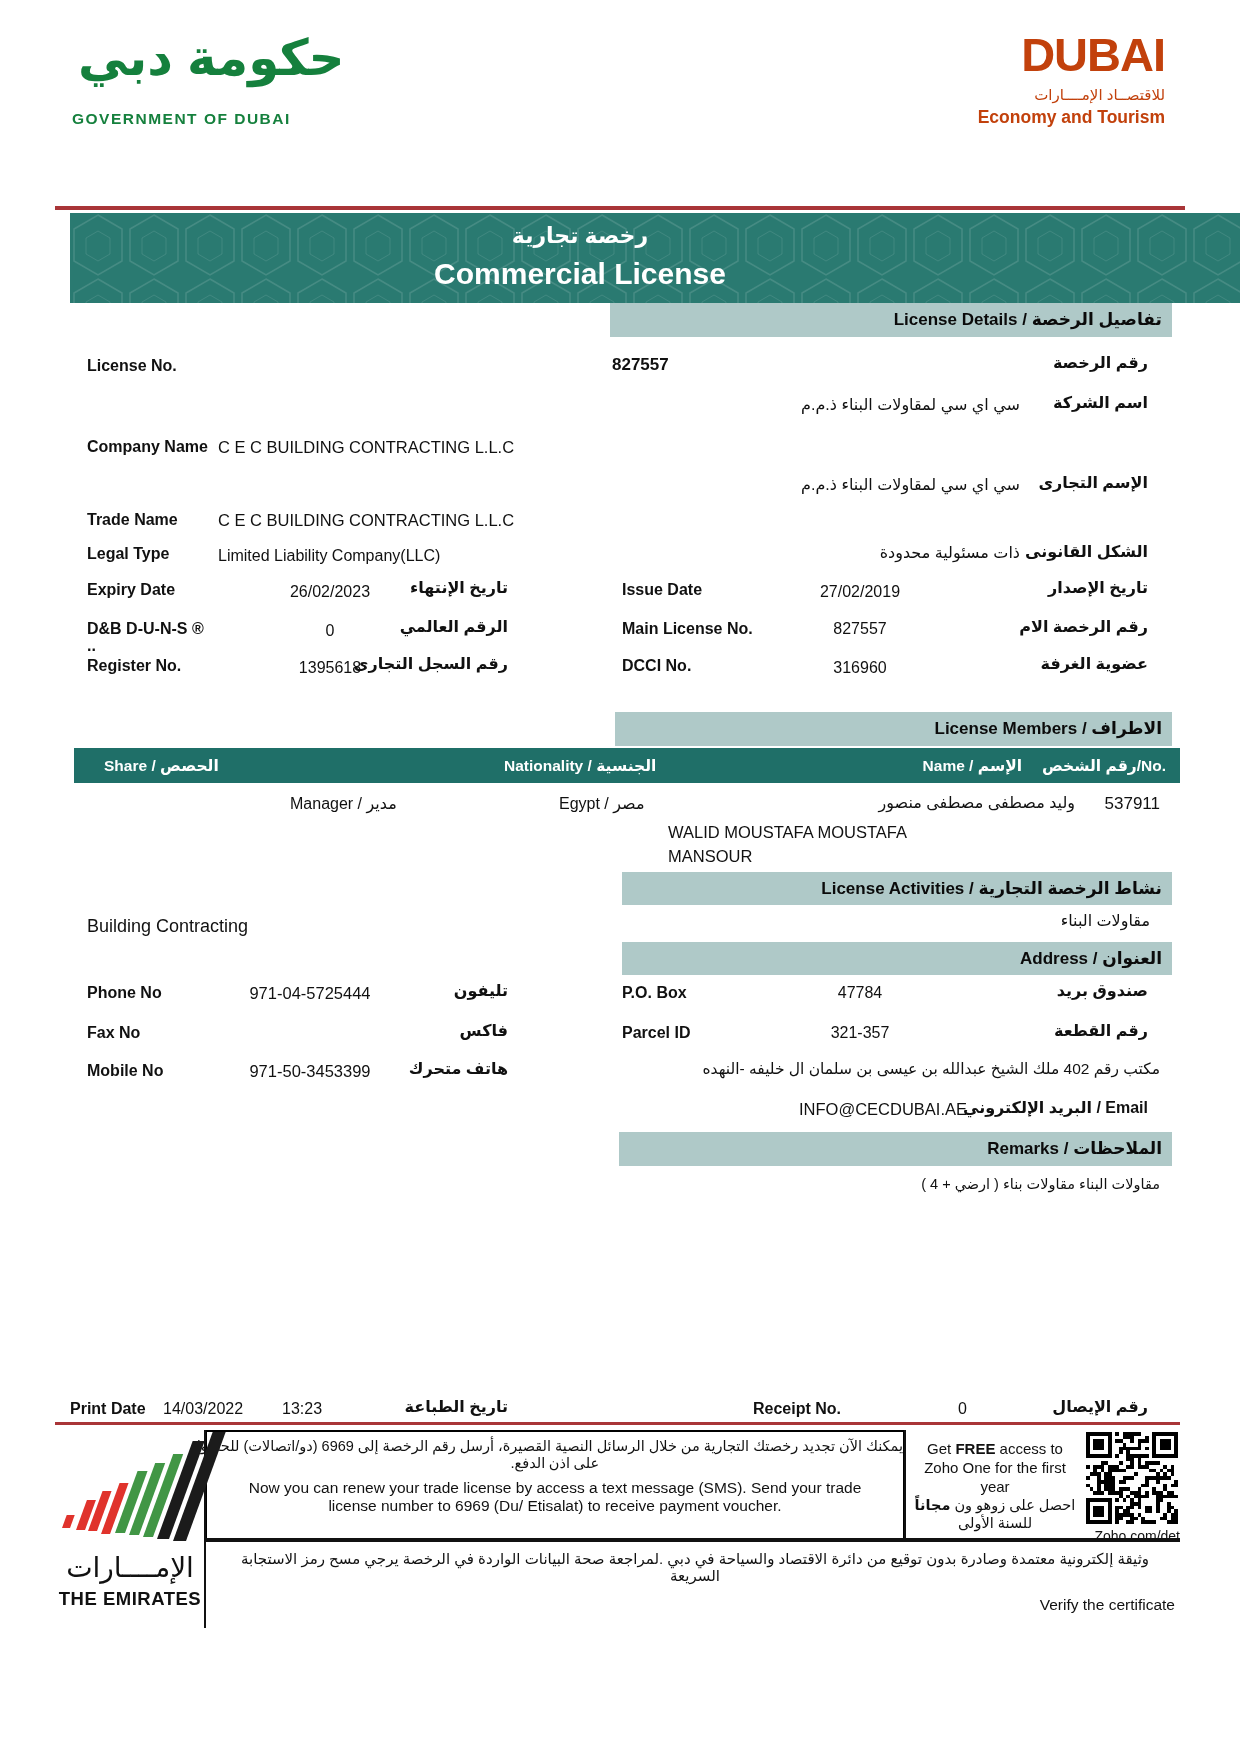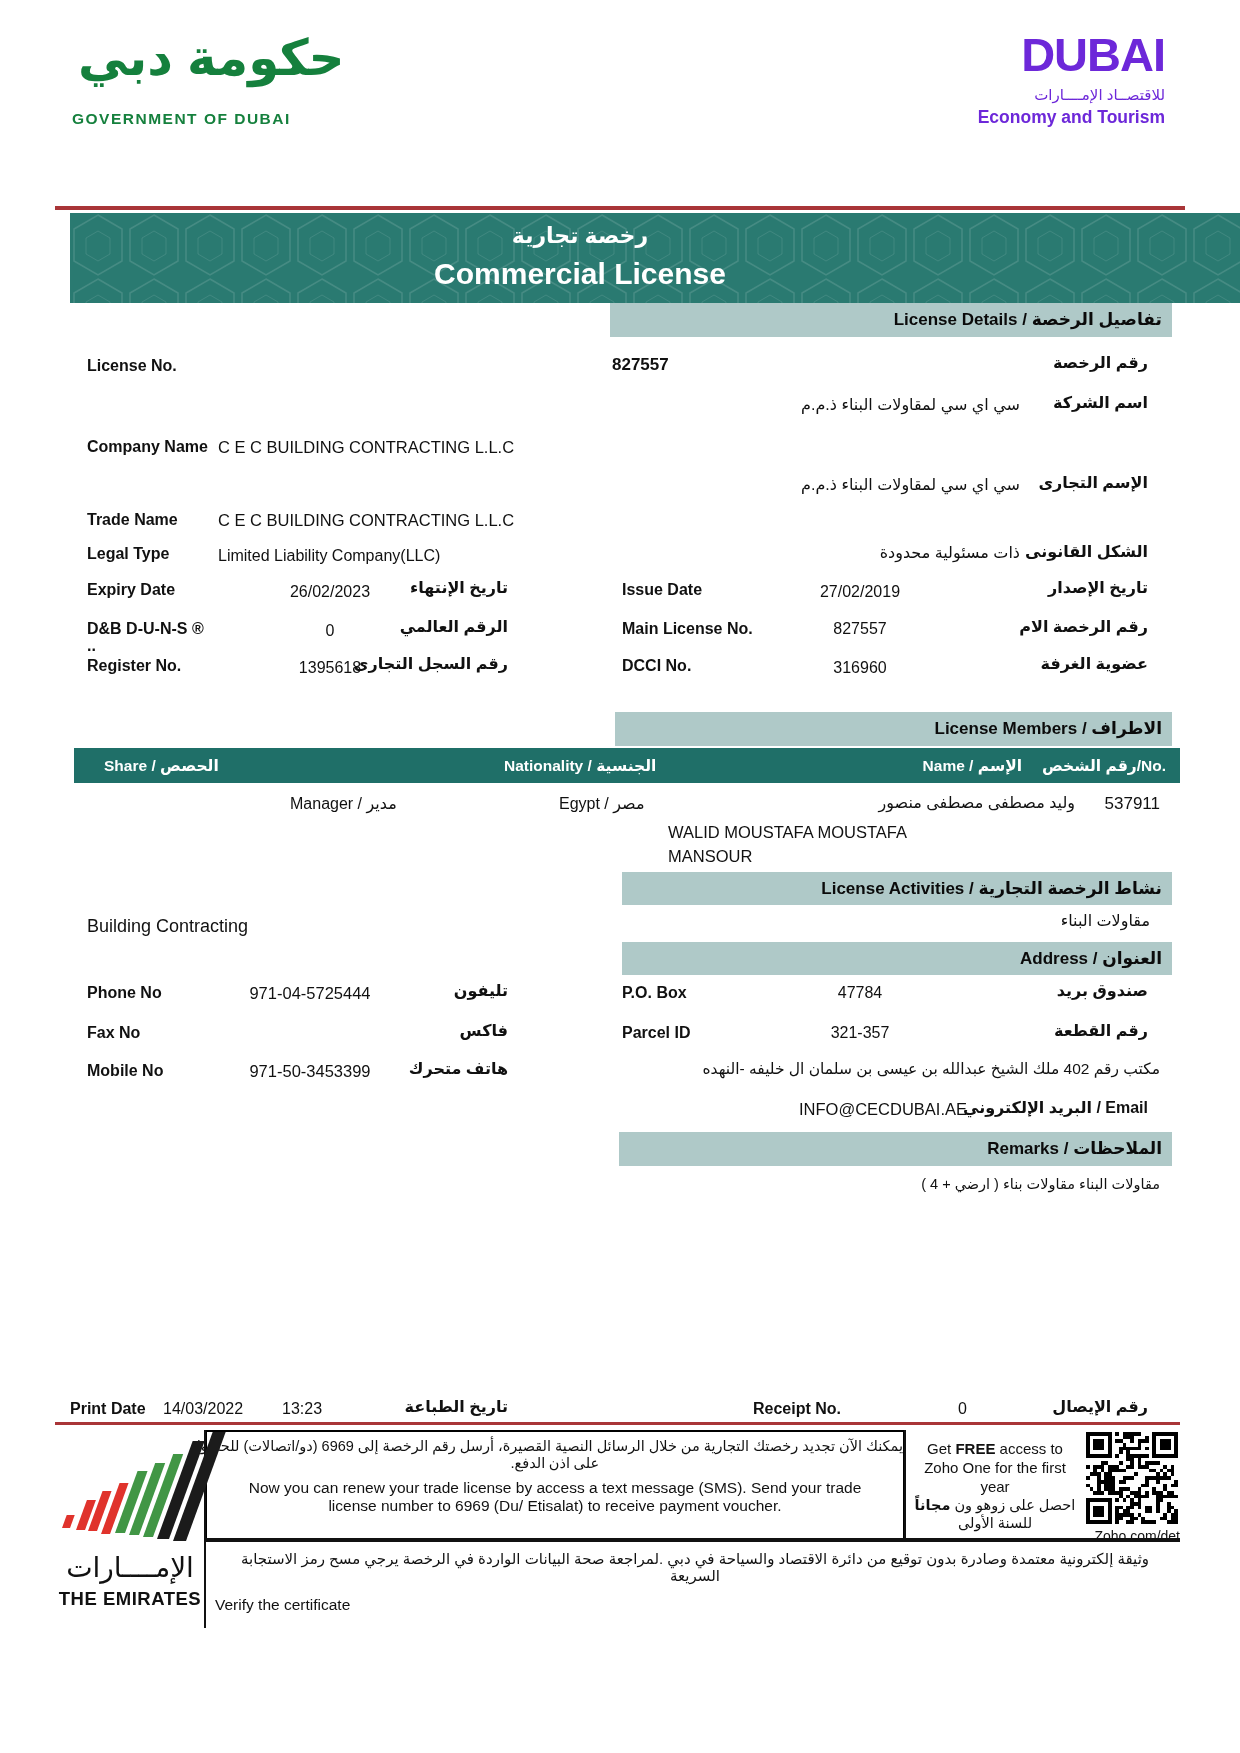--- a/index.html
+++ b/index.html
@@ -3,21 +3,21 @@
 <meta charset="utf-8">
 <style>
   html,body{margin:0;padding:0;background:#e8e8e8;}
   .page{position:relative;width:1240px;height:1753px;background:#ffffff;margin:0 auto;
         font-family:"Liberation Sans","DejaVu Sans",sans-serif;color:#111;overflow:hidden;}
   .abs{position:absolute;white-space:nowrap;line-height:1.15;}
   .b{font-weight:bold;}
   .rtl{direction:rtl;}
   .tr{text-align:right;}
   .red{color:#15803d;}
-  .teal{color:#6d28d9;}
+  .teal{color:#c2410c;}
   .bar{position:absolute;height:34px;background:#AFC9C8;line-height:34px;text-align:right;
        padding-right:10px;box-sizing:border-box;font-weight:bold;font-size:17px;color:#0b0b0b;}
   .thead{position:absolute;left:74px;width:1106px;height:35px;background:#1F6F68;}
   .thead span{position:absolute;color:#fff;font-weight:bold;font-size:15.5px;top:9px;white-space:nowrap;}
   .rule{position:absolute;background:#A93538;}
   .blk{position:absolute;background:#111;}
   .ebar{position:absolute;transform:skewX(-20deg);transform-origin:bottom left;}
   .cal{font-size:50px;font-weight:bold;letter-spacing:-1px;}
 </style>
 </head>
@@ -391,21 +391,21 @@
       <rect x="0" y="18" width="7" height="7" fill="#000"></rect>
       <rect x="1" y="19" width="5" height="5" fill="#fff"></rect>
       <rect x="2" y="20" width="3" height="3" fill="#000"></rect>
     </svg>
   <div class="abs" style="right:60px;top:1528px;font-size:14px;">Zoho.com/det</div>
 
   <div class="blk" style="left:205px;top:1538px;width:975px;height:4px;"></div>
   <div class="blk" style="left:204px;top:1430px;width:2px;height:198px;"></div>
 
   <div class="abs rtl" style="left:215px;top:1550px;width:960px;text-align:center;font-size:15px;white-space:normal;">وثيقة إلكترونية معتمدة وصادرة بدون توقيع من دائرة الاقتصاد والسياحة في دبي .لمراجعة صحة البيانات الواردة في الرخصة يرجي مسح رمز الاستجابة السريعة</div>
-  <div class="abs" style="left:215px;top:1596px;width:960px;text-align:left;font-size:15.5px;">Verify the certificate</div>
+  <div class="abs" style="left:215px;top:1596px;width:960px;text-align:right;font-size:15.5px;">Verify the certificate</div>
 
   <div class="abs" style="left:62px;top:1432px;width:160px;height:112px;">
     <div class="ebar" style="left:0;top:83px;width:8px;height:13px;background:#E0332C;"></div>
     <div class="ebar" style="left:14px;top:68px;width:9px;height:30px;background:#E0332C;"></div>
     <div class="ebar" style="left:26px;top:59px;width:9px;height:40px;background:#E0332C;"></div>
     <div class="ebar" style="left:39px;top:51px;width:9px;height:51px;background:#E0332C;"></div>
     <div class="ebar" style="left:53px;top:39px;width:10px;height:62px;background:#419645;"></div>
     <div class="ebar" style="left:67px;top:31px;width:10px;height:72px;background:#419645;"></div>
     <div class="ebar" style="left:81px;top:22px;width:10px;height:83px;background:#419645;"></div>
     <div class="ebar" style="left:95px;top:9px;width:12px;height:98px;background:#1b1b1b;"></div>

